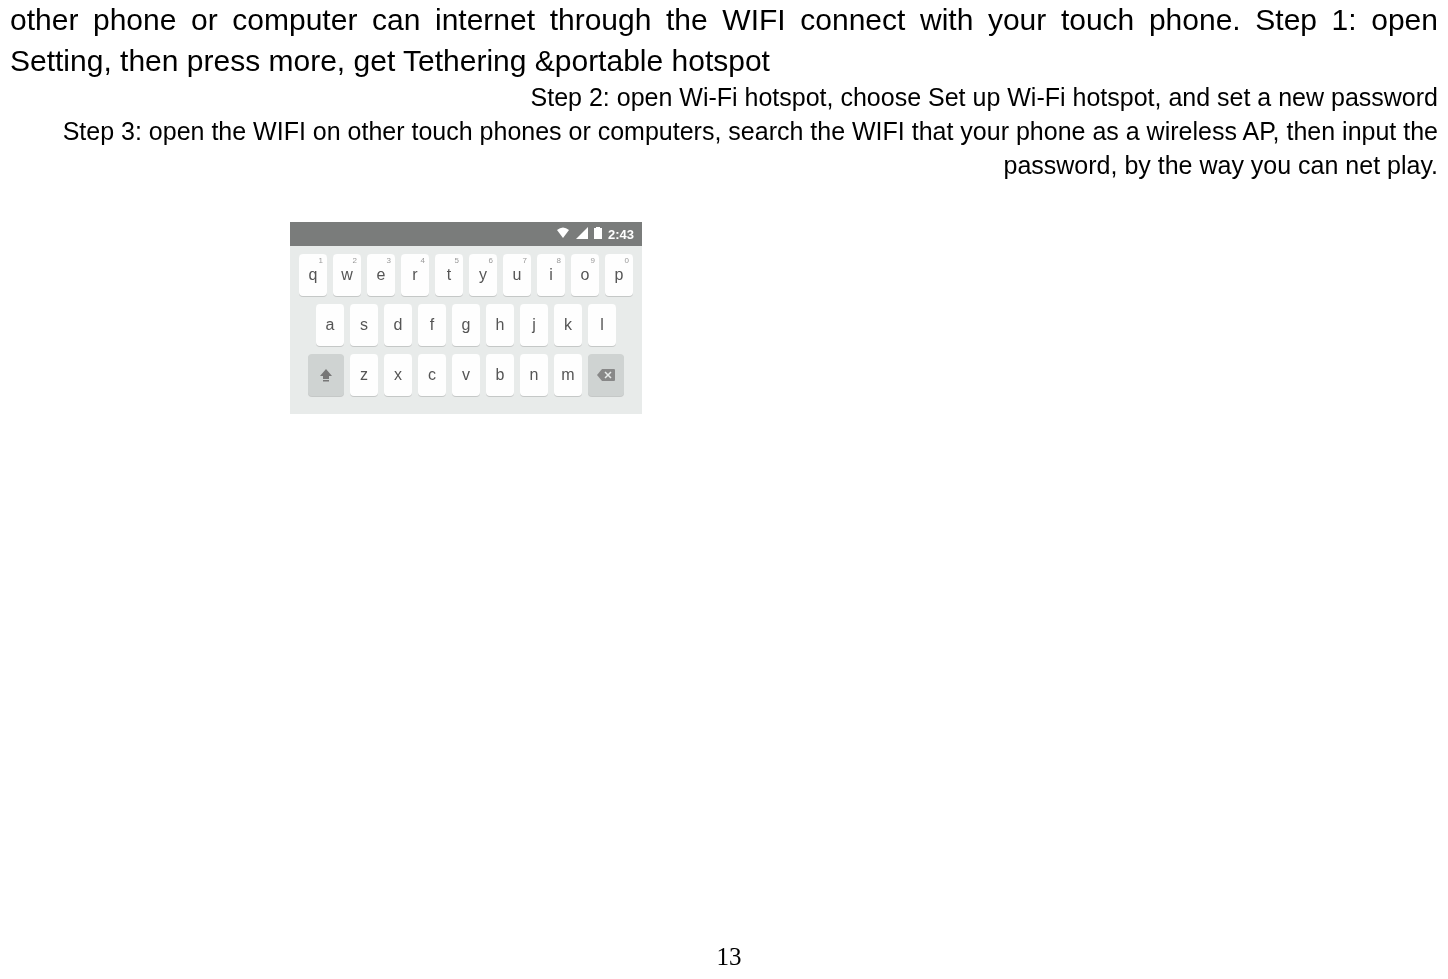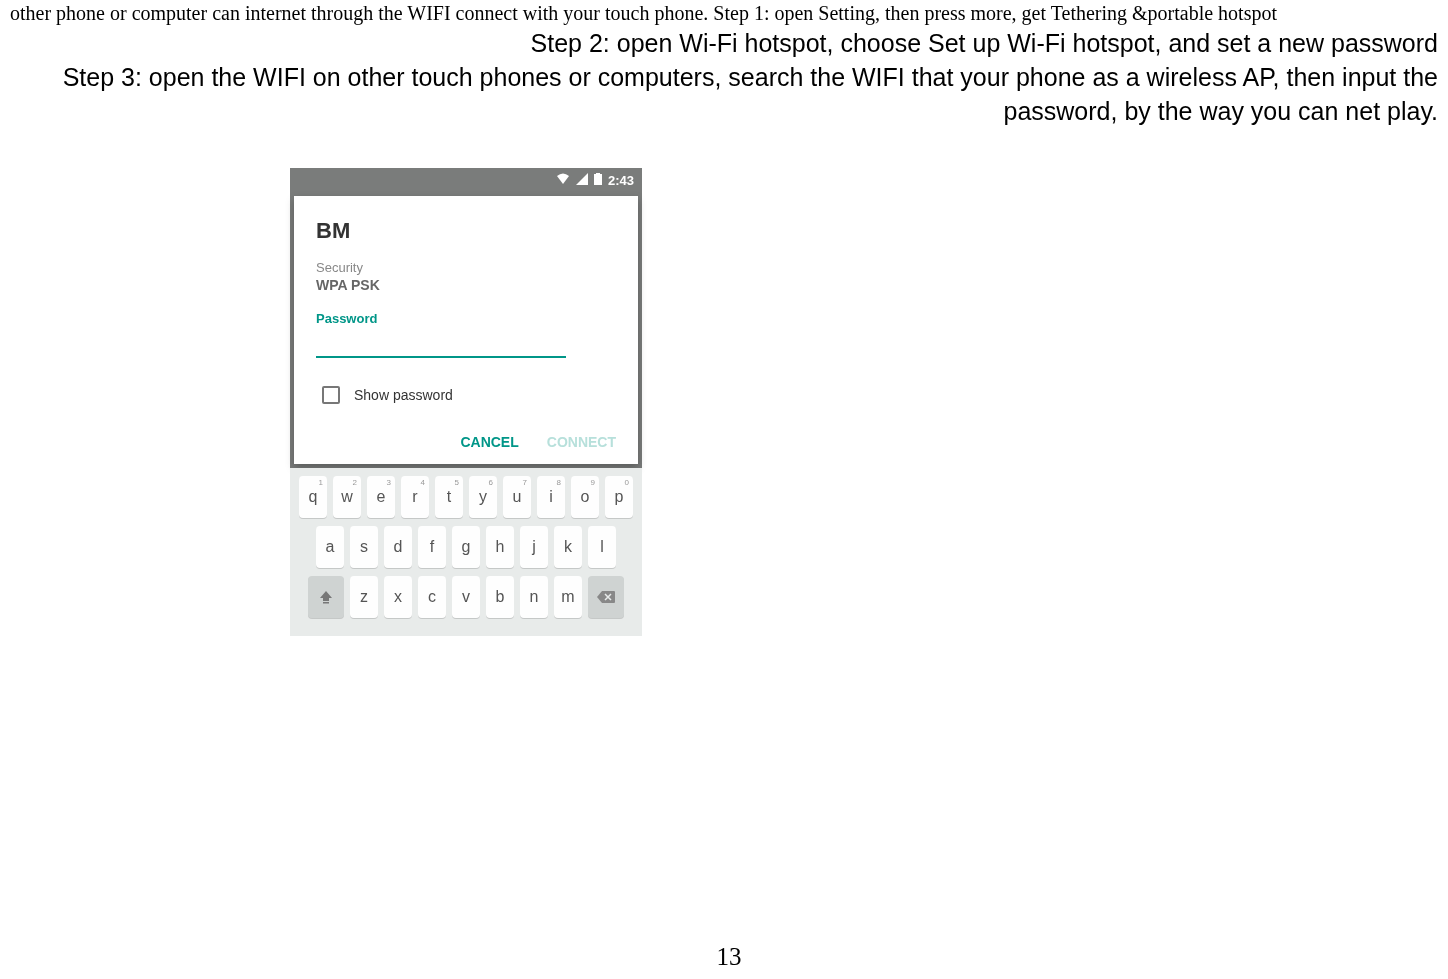--- a/index.html
+++ b/index.html
@@ -6,24 +6,23 @@
   body {
     width: 1448px;
     height: 979px;
     background: #fff;
     font-family: Arial, Helvetica, sans-serif;
     color: #000;
     padding: 0 10px;
     position: relative;
   }
   .para {
-    font-size: 20px;
+    font-size: 30px;
     line-height: 1.35;
     text-align: justify;
-    font-family: Liberation Serif, serif;
   }
   .para-left {
     font-size: 25px;
     line-height: 1.35;
     text-align: right;
   }
   .phone-wrap {
     margin-top: 40px;
     margin-left: 280px;
     width: 368px;
@@ -196,37 +195,20 @@
       </span>
       <span class="status-icon">
         <svg width="8" height="12" viewBox="0 0 8 12">
             <rect x="0" y="1" width="8" height="11" fill="#fff"></rect>
             <rect x="2" y="0" width="4" height="2" fill="#fff"></rect>
           </svg>
       </span>
       <span>2:43</span>
     </div>
 
-    <div class="dialog-outer">
-      <div class="dialog">
-        <div class="dialog-title">BM</div>
-        <div class="sec-label">Security</div>
-        <div class="sec-value">WPA PSK</div>
-        <div class="pwd-label">Password</div>
-        <input class="pwd-input" type="text" value="" style="">
-        <div class="chk-row">
-          <div class="chk"></div>
-          <div class="chk-label">Show password</div>
-        </div>
-        <div class="dialog-actions">
-          <span class="btn-cancel">CANCEL</span>
-          <span class="btn-connect">CONNECT</span>
-        </div>
-      </div>
-    </div>
 
     <div class="keyboard">
       <div class="kbrow" id="kbrow1">
           <div class="key">q<span class="key-hint">1</span></div>
           <div class="key">w<span class="key-hint">2</span></div>
           <div class="key">e<span class="key-hint">3</span></div>
           <div class="key">r<span class="key-hint">4</span></div>
           <div class="key">t<span class="key-hint">5</span></div>
           <div class="key">y<span class="key-hint">6</span></div>
           <div class="key">u<span class="key-hint">7</span></div>

